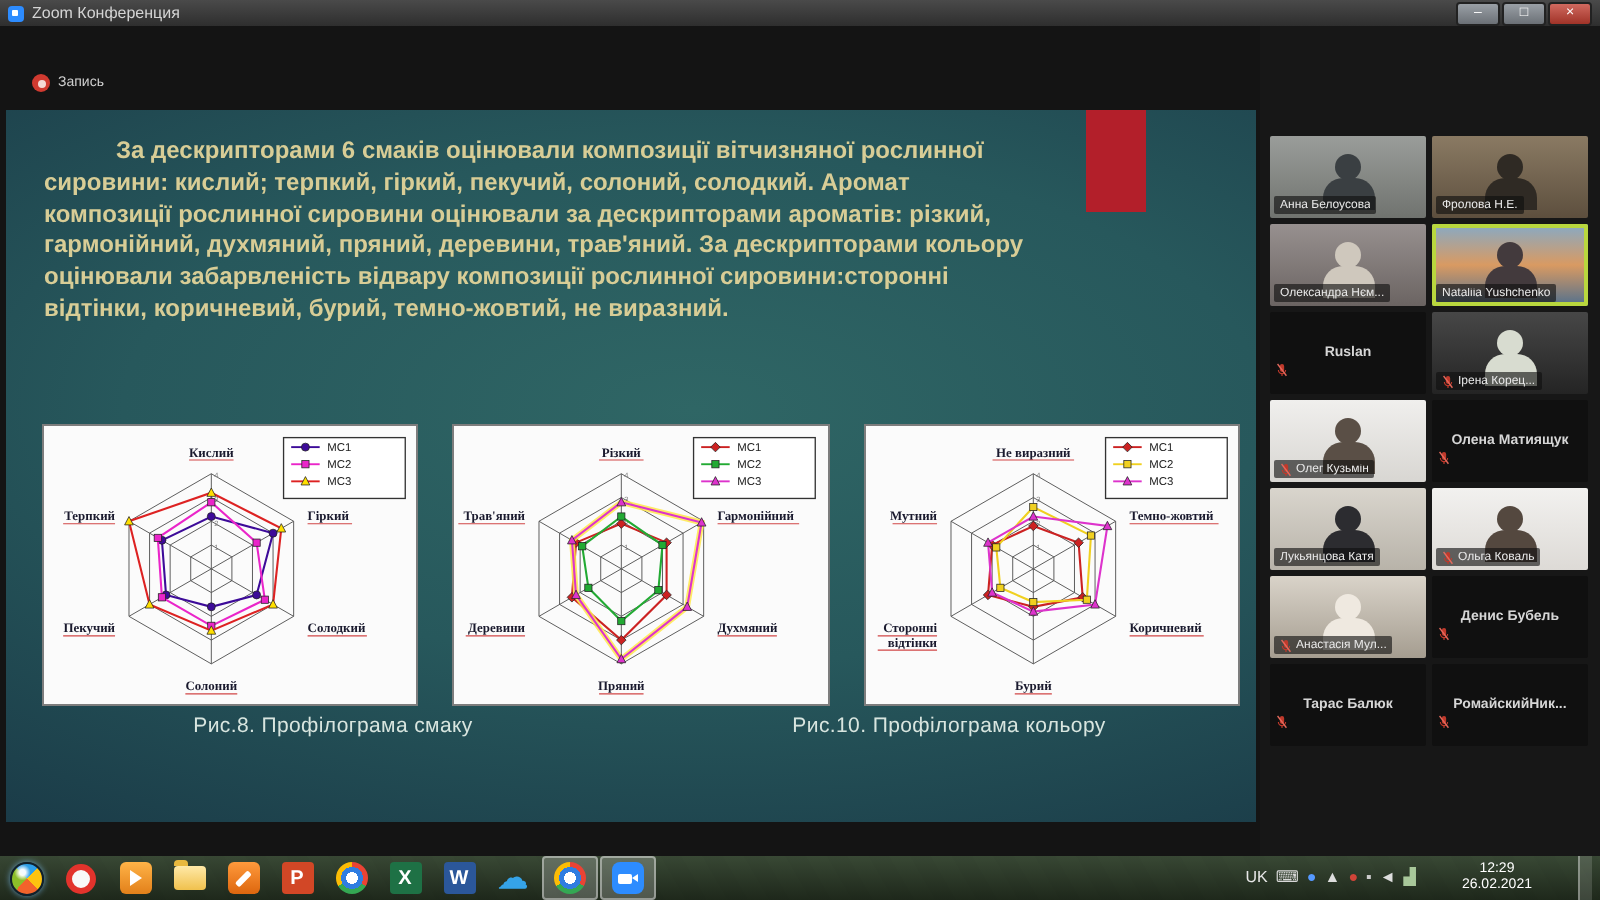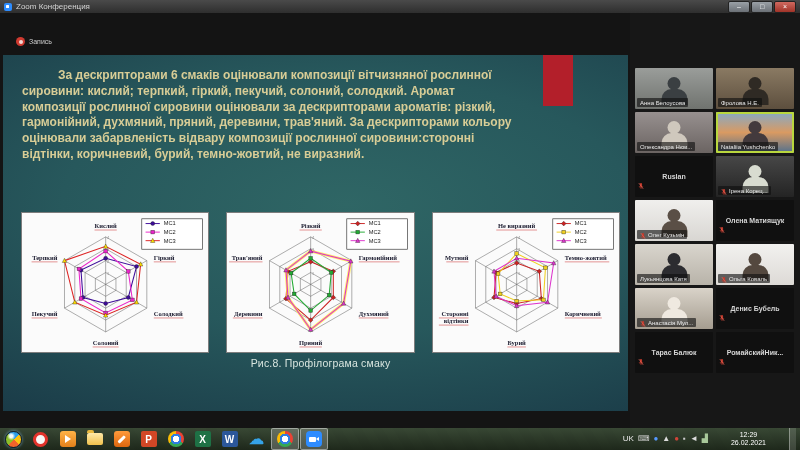--- a/index.html
+++ b/index.html
@@ -290,20 +290,21 @@
             <rect x="135.6" y="15.1" width="3.8" height="3.8" fill="#f0d020" stroke="#222" stroke-width="0.4"></rect>
             <text x="149" y="19" font-size="6" fill="#222" font-family="&quot;Liberation Sans&quot;,sans-serif">МС2</text>
             <line x1="130" y1="26" x2="145" y2="26" stroke="#dd33cc" stroke-width="1"></line>
             <polygon points="137.5,23.5 135.2,27.9 139.8,27.9" fill="#dd33cc" stroke="#222" stroke-width="0.4"></polygon>
             <text x="149" y="28" font-size="6" fill="#222" font-family="&quot;Liberation Sans&quot;,sans-serif">МС3</text>
           </svg>
         </div>
     </div>
     <div class="captions-row">
       <div class="caption">Рис.8. Профілограма смаку</div>
+      <div class="caption">Рис.10. Профілограма кольору</div>
     </div>
   </div>
 </div>
 
 <div class="panel">
   <div class="pgrid">
       <div class="tile" style="background: linear-gradient(rgb(154, 157, 154), rgb(112, 115, 111));">
         <span class="sil" style="background: rgb(58, 63, 66);"></span>
         <span class="vlabel">
           <span class="nm">Анна Белоусова</span>

